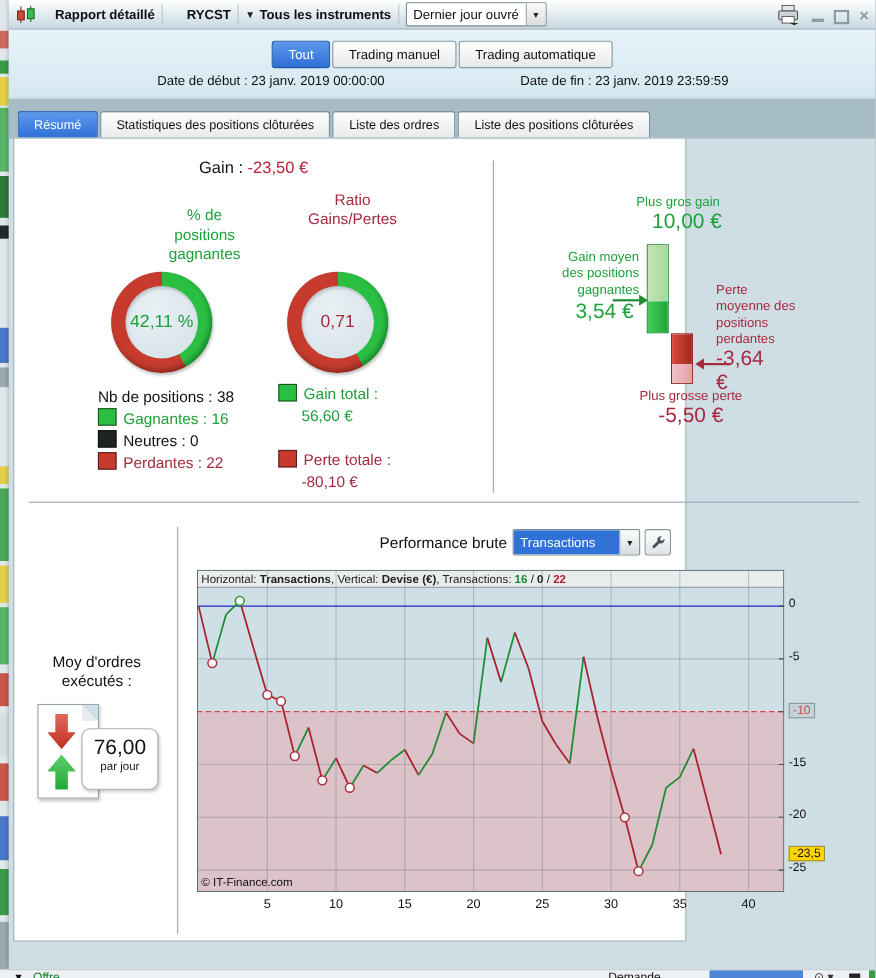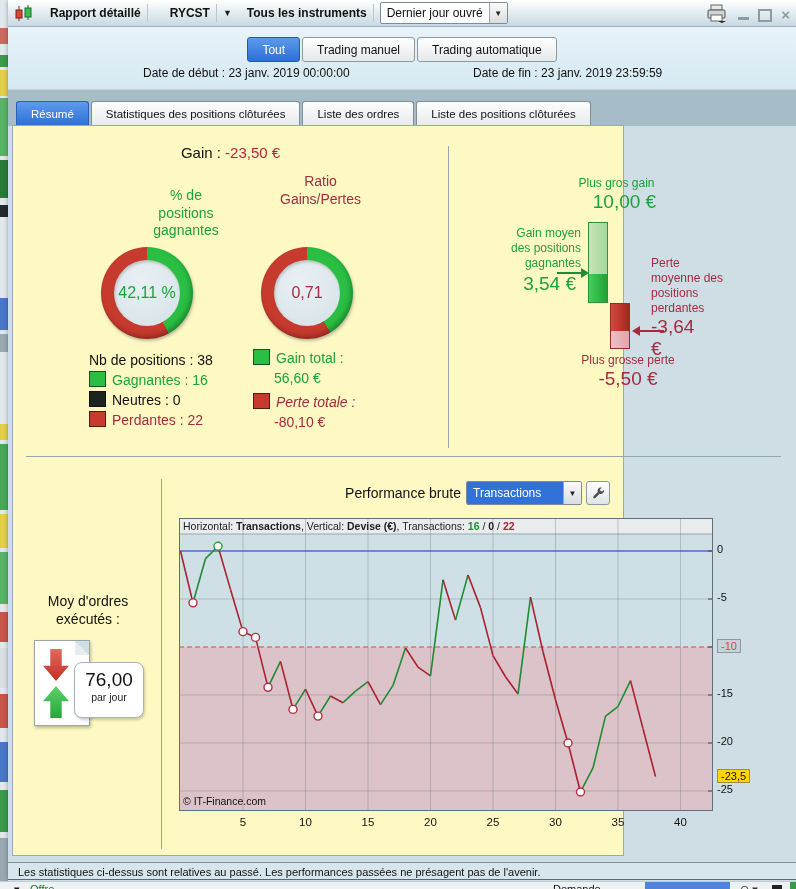--- a/index.html
+++ b/index.html
@@ -29,21 +29,21 @@
   .fbtn.active{background:linear-gradient(#5d99ec,#2e6fd6);border-color:#2458a8;color:#fff;}
   .dates{position:absolute;top:39px;left:0;width:788px;font-size:12px;color:#111;}
   .date-start{position:absolute;left:135px;}
   .date-end{position:absolute;left:465px;}
   
   .tabband{position:absolute;left:0;top:89px;width:788px;height:36px;background:#a6bdc7;border-top:1px solid #c6d4da;}
   .tabs{position:absolute;left:8px;bottom:0;display:flex;gap:2px;border-radius:12px;}
   .tab{height:24px;padding:0 14px;font-size:11.5px;display:flex;align-items:center;border:1px solid #7f8f97;border-bottom:none;border-radius:3px 3px 0 0;background:linear-gradient(#fdfdfd,#e7eaec);color:#111;}
   .tab.active{background:linear-gradient(#5d99ec,#2e6fd6);border-color:#2b5fb4;color:#fff;}
   
-  .content{position:absolute;left:4px;top:125px;width:612px;height:731px;background:#fef9c3;border:1px solid #96abb4;box-sizing:border-box;}
+  .content{position:absolute;left:4px;top:125px;width:612px;height:731px;background:#ffffff;border:1px solid #96abb4;box-sizing:border-box;}
   .abs{position:absolute;}
   .ctr{text-align:center;}
   .green{color:#1ca23a;}
   .dred{color:#a62b40;}
   .vred{color:#bb2238;}
   .h15{font-size:15px;color:#111;}
   .small-lab{font-size:12px;line-height:15px;}
   .bigval{font-size:19px;}
   
   .donut{width:92px;height:92px;border-radius:50%;box-shadow:inset -2px -3px 5px rgba(0,0,0,.28),1px 2px 3px rgba(60,70,75,.35);}
@@ -119,21 +119,21 @@
           <rect x="2" y="5" width="6" height="8" fill="#d44a3a" stroke="#7a1f18"></rect>
           <line x1="14" y1="0" x2="14" y2="15" stroke="#1d6a2a" stroke-width="1"></line>
           <rect x="11" y="3" width="6" height="9" fill="#3dbb50" stroke="#1d6a2a"></rect>
         </svg>
       </span>
       <span class="t-title">Rapport détaillé</span>
       <span class="sep"></span>
       <span class="t-title">RYCST</span>
       <span class="sep"></span>
       <span class="caret">▼</span>
-      <span class="t-title" style="margin-left:11px;">Tous les instruments</span>
+      <span class="t-title" style="margin-left:0;">Tous les instruments</span>
       <span class="sep"></span>
       <span class="select-ctl">
         <span class="val">Dernier jour ouvré</span>
         <span class="btn">▼</span>
       </span>
       <span class="wincontrols">
         <span style="display:inline-flex;">
           <svg width="24" height="19" viewBox="0 0 24 19">
             <rect x="6" y="1" width="11" height="5" fill="#e8e8e8" stroke="#666"></rect>
             <rect x="3" y="6" width="17" height="8" rx="1" fill="#cfd4d6" stroke="#555"></rect>
@@ -194,21 +194,21 @@
       <div class="abs" style="left:76px;top:224px;">
         <div class="leg-row" style="color:#111;">Nb de positions : 38</div>
         <div class="leg-row green"><span class="leg-sq" style="background:#2abf43;"></span><span>Gagnantes : 16</span></div>
         <div class="leg-row" style="color:#111;"><span class="leg-sq" style="background:#1d2420;"></span><span>Neutres : 0</span></div>
         <div class="leg-row dred"><span class="leg-sq" style="background:#c63b2d;"></span><span>Perdantes : 22</span></div>
       </div>
 
       <div class="abs" style="left:240px;top:222px;width:190px;">
         <div class="leg-row green"><span class="leg-sq" style="background:#2abf43;"></span><span>Gain total :</span></div>
         <div class="leg-row green" style="padding-left:21px;">56,60 €</div>
-        <div class="leg-row dred" style="margin-top:4px;font-style:italic;"><span class="leg-sq" style="background:#c63b2d;"></span><span>Perte totale :</span></div>
+        <div class="leg-row dred" style="margin-top:20px;"><span class="leg-sq" style="background:#c63b2d;"></span><span>Perte totale :</span></div>
         <div class="leg-row dred" style="padding-left:21px;">-80,10 €</div>
       </div>
 
       <div class="abs divider-v" style="left:435px;top:20px;height:302px;"></div>
 
       <div class="abs ctr green small-lab" style="left:435px;top:50px;width:337px;">Plus gros gain</div>
       <div class="abs ctr green bigval" style="left:443px;top:65px;width:337px;">10,00 €</div>
 
       <div class="abs bar" style="left:575px;top:96px;width:20px;height:81px;border:1px solid #2f8f3f;">
         <div style="height:51px;background:linear-gradient(90deg,#c4e4b8,#a8d89c);"></div>
@@ -360,21 +360,20 @@
           <div class="xlab" style="left: 189px; top: 298px;">15</div>
           <div class="xlab" style="left: 251.5px; top: 298px;">20</div>
           <div class="xlab" style="left: 314px; top: 298px;">25</div>
           <div class="xlab" style="left: 376.5px; top: 298px;">30</div>
           <div class="xlab" style="left: 439px; top: 298px;">35</div>
           <div class="xlab" style="left: 501.5px; top: 298px;">40</div>
         </div>
 
     </div>
 
-    <div class="statusbar">Les statistiques ci-dessus sont relatives au passé. Les performances passées ne présagent pas de l'avenir.</div>
   </div>
 
   <div id="bottom-sliver">
     <span style="left:14px;color:#111;">▾</span>
     <span style="left:30px;color:#1a7a2a;">Offre</span>
     <span style="left:553px;color:#111;">Demande</span>
     <span style="left:645px;width:85px;height:8px;background:#4d86d8;display:inline-block;"></span>
     <span style="left:740px;color:#333;">⊙ ▾</span>
     <span style="left:772px;width:10px;height:4px;background:#222;display:inline-block;margin-top:3px;"></span>
     <span style="left:790px;width:9px;height:8px;background:#3a9a4a;display:inline-block;"></span>

